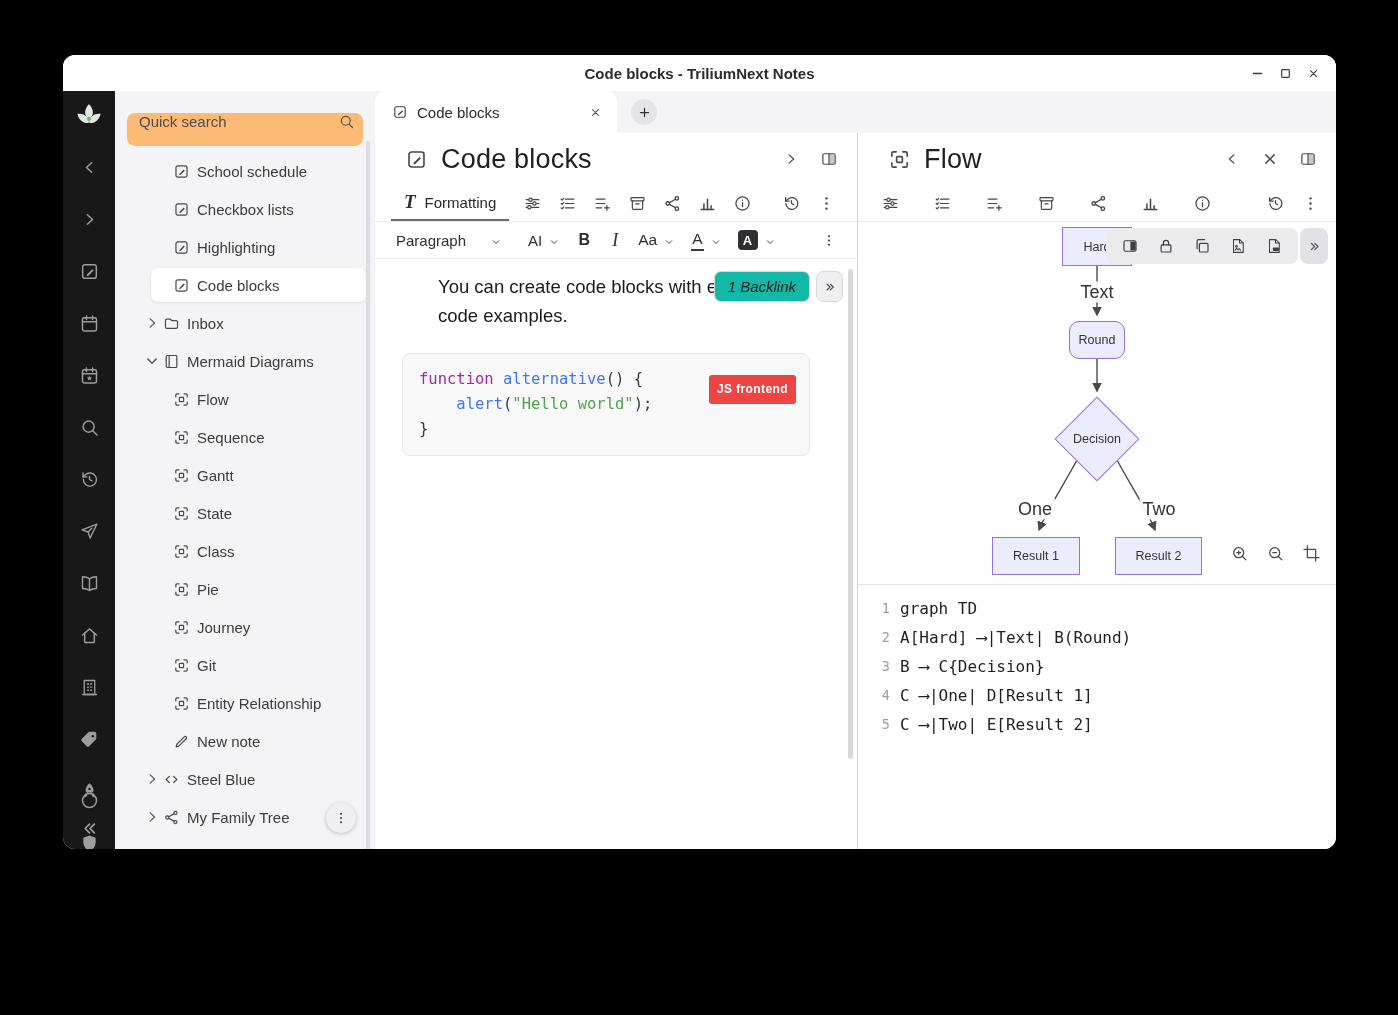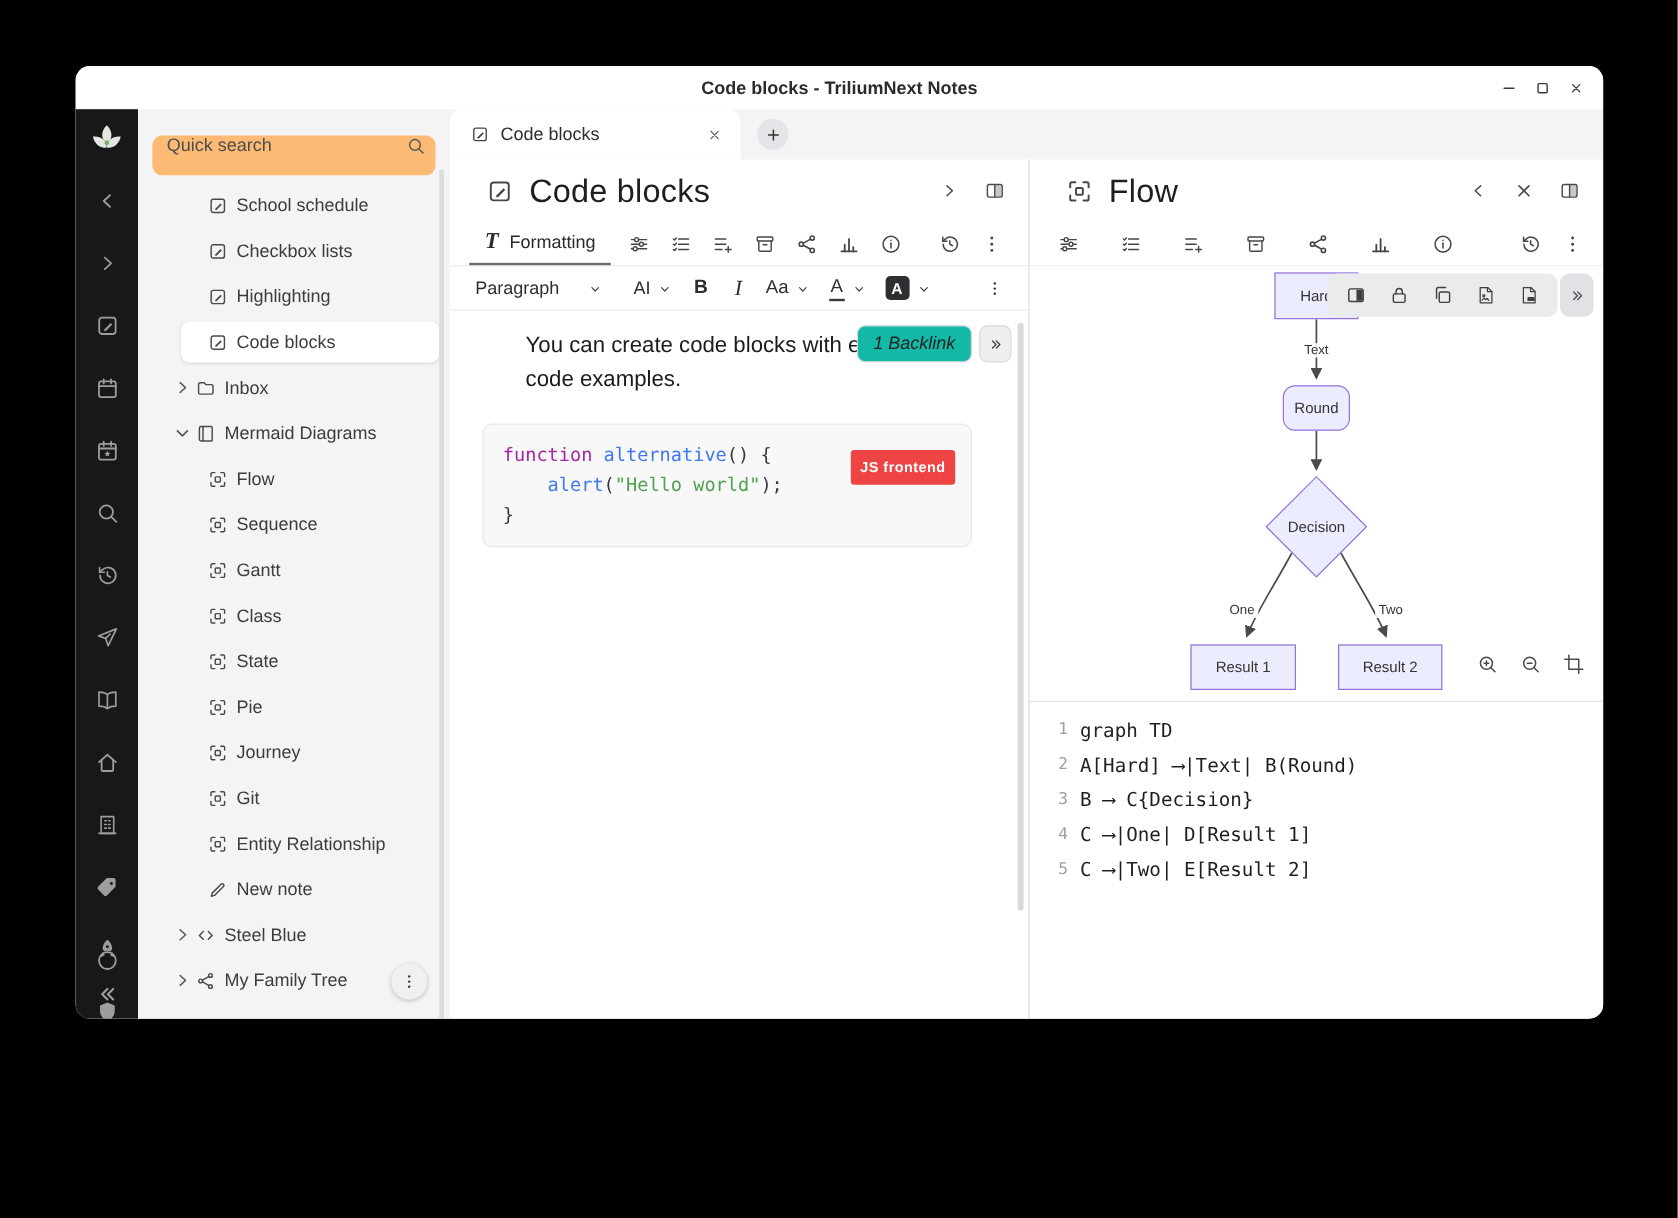--- a/index.html
+++ b/index.html
@@ -117,21 +117,21 @@
   
   .diagram{position:relative;height:363px;flex:0 0 363px;border-bottom:1px solid #e3e3e5;overflow:hidden;background:#fff;}
   .m-svg{position:absolute;left:0;top:0;}
   .m-node{position:absolute;background:var(--node-fill);border:1px solid var(--node-border);display:flex;align-items:center;justify-content:center;font-size:12.5px;color:#333;z-index:1;}
   .n-hard{left:204px;top:5px;width:70px;height:39px;}
   .n-round{left:211px;top:99px;width:56px;height:38px;border-radius:10px;}
   .n-diamond{left:209px;top:187px;width:60px;height:60px;transform:rotate(45deg);}
   .n-decision-label{position:absolute;left:239px;top:217px;transform:translate(-50%,-50%);font-size:12.5px;color:#333;z-index:2;}
   .n-r1{left:134px;top:315px;width:88px;height:38px;}
   .n-r2{left:257px;top:315px;width:87px;height:38px;}
-  .m-edge-label{position:absolute;transform:translate(-50%,-50%);font-size:11px;color:#333;background:rgba(255,255,255,.9);padding:0 3px;z-index:2;}
+  .m-edge-label{position:absolute;transform:translate(-50%,-50%);font-size:18px;color:#333;background:rgba(255,255,255,.9);padding:0 3px;z-index:2;}
   .el-text{left:239px;top:70px;}
   .el-one{left:177px;top:287px;}
   .el-two{left:301px;top:287px;}
   .diagram-toolbar{position:absolute;top:6px;right:8px;display:flex;align-items:center;gap:2px;z-index:5;}
   .dt-main{height:36px;background:#ebebee;border-radius:8px;display:flex;align-items:center;padding:0 8px;gap:4px;}
   .dt-btn{width:32px;height:30px;display:flex;align-items:center;justify-content:center;color:#3f3f3f;border-radius:6px;}
   .dt-btn .i{width:18px;height:18px;}
   .dt-expand{height:36px;width:28px;background:#e2e2e6;border-radius:8px;display:flex;align-items:center;justify-content:center;color:#555;}
   .dt-expand .i{width:15px;height:15px;}
   .zoom-controls{position:absolute;right:14px;top:320px;display:flex;gap:14px;color:#4a4a4a;z-index:5;}
@@ -474,35 +474,35 @@
             <div class="inner">
               <span class="chev"></span>
               <span class="ticon">
                 <span class="i">
                   <svg viewBox="0 0 24 24" fill="none" stroke="currentColor" stroke-width="1.7" stroke-linecap="round" stroke-linejoin="round">
                     <path d="M4 8.5V5.5A1.5 1.5 0 0 1 5.5 4h3M15.5 4h3A1.5 1.5 0 0 1 20 5.5v3M20 15.5v3a1.5 1.5 0 0 1-1.5 1.5h-3M8.5 20h-3A1.5 1.5 0 0 1 4 18.5v-3"></path>
                     <rect x="9" y="9" width="6" height="6" rx="1"></rect>
                   </svg>
                 </span>
               </span>
-              <span class="tlabel">Class</span>
+              <span class="tlabel">State</span>
             </div>
           </div>
           <div class="tree-row lvl1">
             <div class="inner">
               <span class="chev"></span>
               <span class="ticon">
                 <span class="i">
                   <svg viewBox="0 0 24 24" fill="none" stroke="currentColor" stroke-width="1.7" stroke-linecap="round" stroke-linejoin="round">
                     <path d="M4 8.5V5.5A1.5 1.5 0 0 1 5.5 4h3M15.5 4h3A1.5 1.5 0 0 1 20 5.5v3M20 15.5v3a1.5 1.5 0 0 1-1.5 1.5h-3M8.5 20h-3A1.5 1.5 0 0 1 4 18.5v-3"></path>
                     <rect x="9" y="9" width="6" height="6" rx="1"></rect>
                   </svg>
                 </span>
               </span>
-              <span class="tlabel">State</span>
+              <span class="tlabel">Class</span>
             </div>
           </div>
           <div class="tree-row lvl1">
             <div class="inner">
               <span class="chev"></span>
               <span class="ticon">
                 <span class="i">
                   <svg viewBox="0 0 24 24" fill="none" stroke="currentColor" stroke-width="1.7" stroke-linecap="round" stroke-linejoin="round">
                     <path d="M4 8.5V5.5A1.5 1.5 0 0 1 5.5 4h3M15.5 4h3A1.5 1.5 0 0 1 20 5.5v3M20 15.5v3a1.5 1.5 0 0 1-1.5 1.5h-3M8.5 20h-3A1.5 1.5 0 0 1 4 18.5v-3"></path>
                     <rect x="9" y="9" width="6" height="6" rx="1"></rect>

